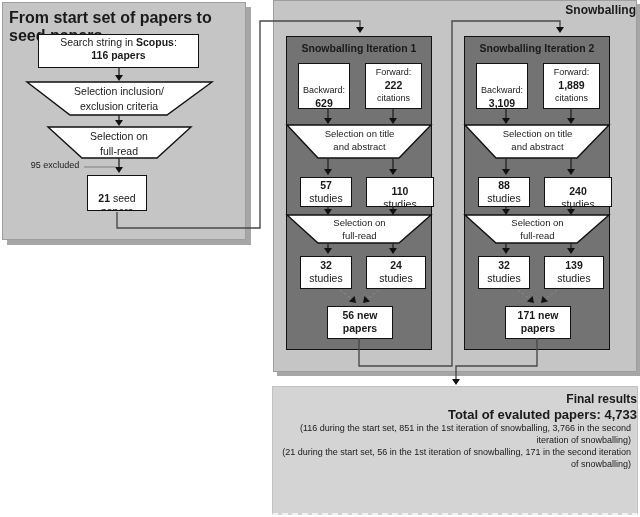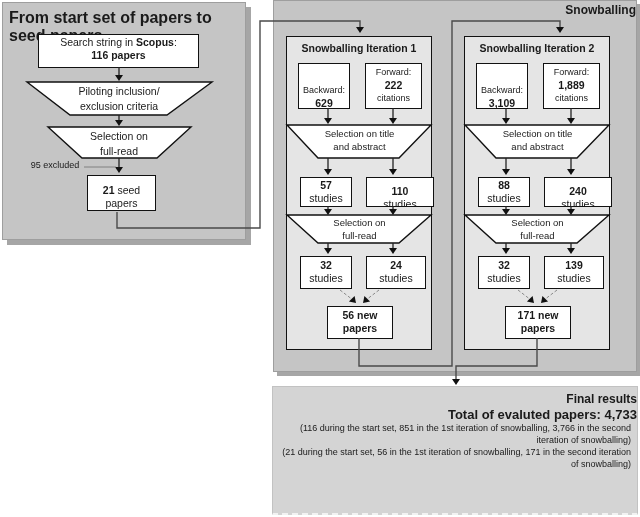--- a/index.html
+++ b/index.html
@@ -4,21 +4,21 @@
 <style>
   html,body{margin:0;padding:0;background:#fff;}
   #stage{position:relative;width:640px;height:517px;overflow:hidden;background:#fff;
          font-family:"Liberation Sans",sans-serif;color:#1a1a1a;}
   .abs{position:absolute;}
   .b{font-weight:bold;}
   .panel{position:absolute;background:#c5c5c5;border:1px solid #9e9e9e;
          box-shadow:5px 5px 0 #a6a6a6;box-sizing:border-box;}
   .wbox{position:absolute;background:#fff;border:1.6px solid #111;
         text-align:center;box-sizing:border-box;overflow:hidden;}
-  .it{position:absolute;top:36px;width:146px;height:314px;background:#e5e5e5;
+  .it{position:absolute;top:36px;width:146px;height:314px;background:#737373;
       border:1.6px solid #111;box-sizing:border-box;}
   .it-title{position:absolute;top:5px;left:0;width:100%;text-align:center;
             font-weight:bold;font-size:10.5px;}
   .bk{left:11px;top:26px;width:52px;height:46px;padding-top:20px;}
   .fw{left:78px;top:26px;width:57px;height:46px;padding-top:2px;}
   .stl{left:13px;top:140px;width:52px;height:30px;padding-top:1px;}
   .str{left:79px;top:140px;width:68px;height:30px;padding-top:7px;}
   .s2l{left:13px;top:219px;width:52px;height:33px;padding-top:2px;}
   .s2r{left:79px;top:219px;width:60px;height:33px;padding-top:2px;}
   .res{left:40px;top:269px;width:66px;height:33px;padding-top:2px;font-weight:bold;}
@@ -48,21 +48,21 @@
   <div class="panel" style="left:2px;top:2px;width:244px;height:238px;">
     <div class="abs" style="left:6px;top:6px;width:234px;font-size:16px;font-weight:bold;">From start set of papers to seed papers</div>
 
     <div class="wbox" style="left:35px;top:31px;width:161px;height:34px;padding-top:1px;">
       <div class="s10"><span>Search string in </span><span class="b">Scopus</span><span>:</span></div>
       <div class="s10 b">116 papers</div>
     </div>
 
     <div class="abs" style="left:26px;top:157px;width:52px;font-size:9px;text-align:center;">95 excluded</div>
 
-    <div class="wbox" style="left:84px;top:172px;width:69px;height:36px;padding-top:8px;">
+    <div class="wbox" style="left:84px;top:172px;width:60px;height:36px;padding-top:16px;">
       <div class="s10"><span class="b">21</span><span> seed</span></div>
       <div class="s10">papers</div>
     </div>
   </div>
 
   <div class="panel" style="left:273px;top:0px;width:364px;height:372px;box-shadow:4px 4px 0 #a6a6a6;">
     <div class="abs" style="left:0;top:2px;width:100%;text-align:right;font-size:12px;font-weight:bold;">Snowballing</div>
   </div>
 
   <div class="it" style="left:286px;">
@@ -203,21 +203,21 @@
       <polygon class="head" points="502,248 510,248 506,254"></polygon>
     <path class="stem" d="M571,243 V248"></path>
       <polygon class="head" points="567,248 575,248 571,254"></polygon>
     <line class="dash" x1="518" y1="290" x2="531" y2="300"></line>
     <line class="dash" x1="557" y1="290" x2="544" y2="300"></line>
     <polygon class="head" points="530,297 538,297 534,303" transform="rotate(-45 534 303)"></polygon>
     <polygon class="head" points="537,297 545,297 541,303" transform="rotate(45 541 303)"></polygon>
   </svg>
 
   <div class="ftext f-lp" style="left:30px;top:84px;width:178px;">
-    <div>Piloting inclusion/</div>
+    <div>Selection inclusion/</div>
     <div>exclusion criteria</div>
   </div>
   <div class="ftext f-lp" style="left:40px;top:129px;width:158px;">
     <div>Selection on</div>
     <div>full-read</div>
   </div>
   <div class="ftext f-it" style="left:288px;top:128px;width:143px;">
     <div>Selection on title</div>
     <div>and abstract</div>
   </div>

